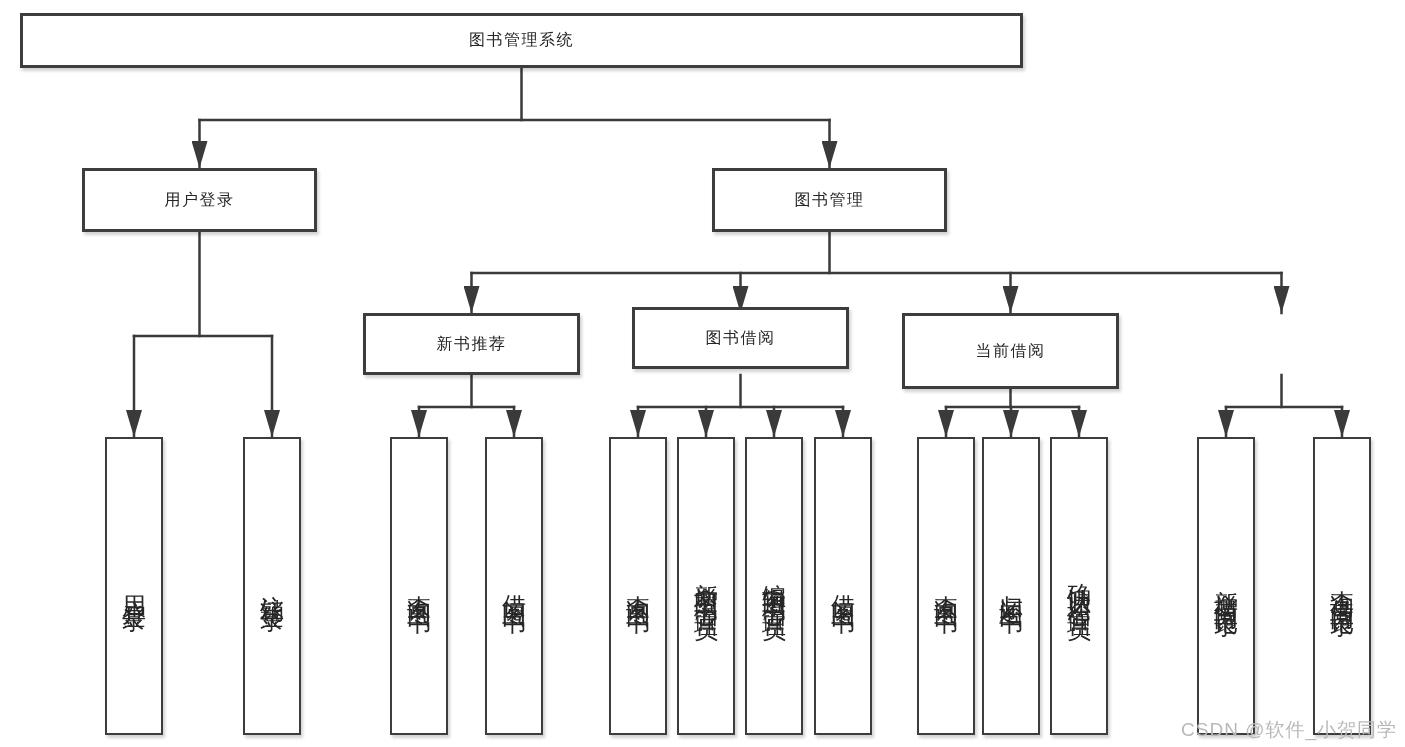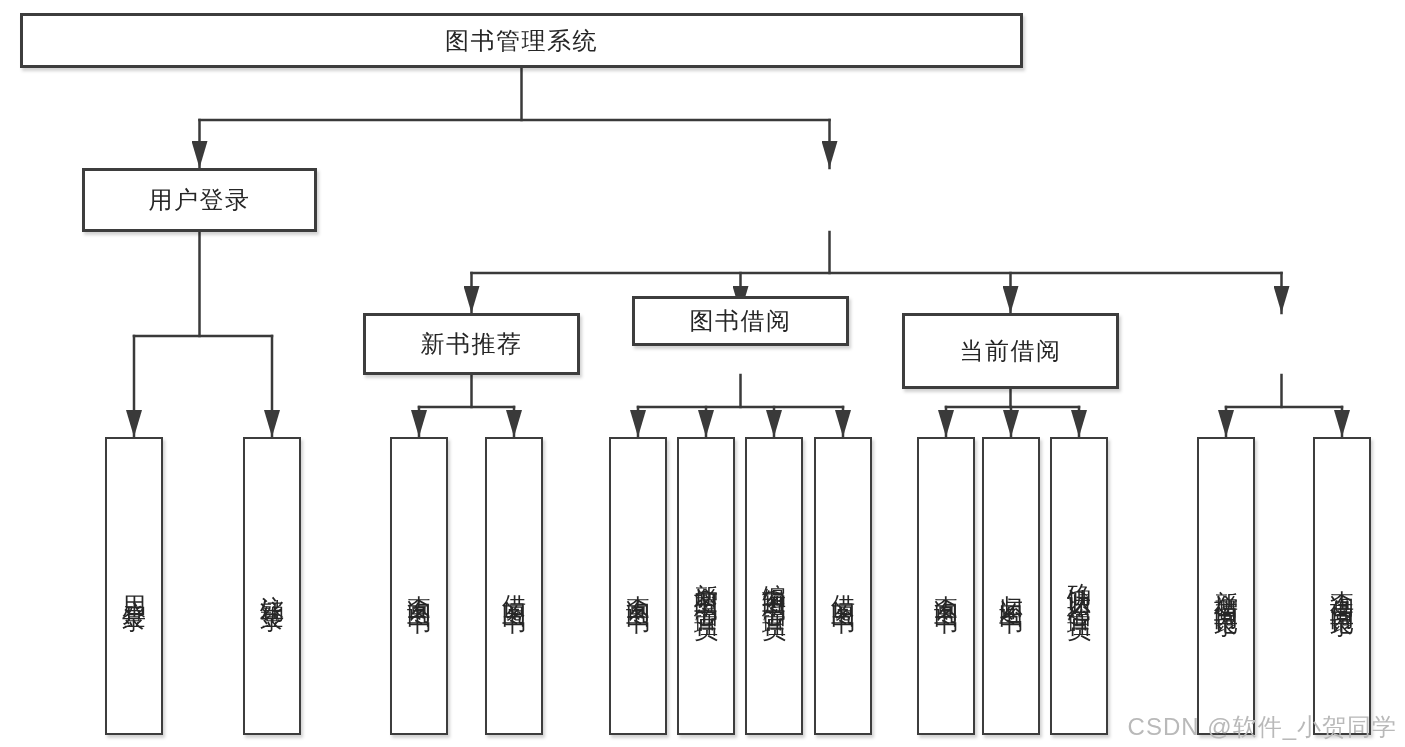--- a/index.html
+++ b/index.html
@@ -31,38 +31,38 @@
     position: absolute;
     background: var(--fill, #ffffff);
     border: 3px solid var(--border, #3d3d3d);
     color: var(--text, #262626);
     display: flex;
     align-items: center;
     justify-content: center;
     box-shadow: 2px 3px 3px rgba(0,0,0,0.18);
   }
   .node.h {
-    font-size: 24px;
+    font-size: 16px;
     letter-spacing: 1.5px;
     white-space: nowrap;
   }
   .node.v {
     border-width: 2.5px;
     writing-mode: vertical-rl;
     text-orientation: mixed;
     font-size: 24px;
     letter-spacing: 5px;
     line-height: 1;
   }
 
   .watermark {
     position: absolute;
     right: 8px;
     bottom: 4px;
-    font-size: 24px;
+    font-size: 19px;
     letter-spacing: 1px;
     color: var(--watermark, #b9b9b9);
     white-space: nowrap;
   }
 </style>
 </head>
 <body>
 
 <div class="canvas">
 
@@ -124,23 +124,24 @@
       <path class="link" d="M1281.5,375 L1281.5,407"></path>
       <path class="link" d="M1226,407 L1342,407"></path>
       <path class="link" d="M1226,407 L1226,437" marker-end="url(#arrow)"></path>
       <path class="link" d="M1342,407 L1342,437" marker-end="url(#arrow)"></path>
     </g>
   </svg>
 
   <div class="node h" style="left:20px; top:13px; width:1003px; height:55px;">图书管理系统</div>
 
   <div class="node h" style="left:82px; top:168px; width:235px; height:64px;">用户登录</div>
+  <div class="node h" style="left:712px; top:168px; width:235px; height:64px;">图书管理</div>
 
   <div class="node h" style="left:363px; top:313px; width:217px; height:62px;">新书推荐</div>
-  <div class="node h" style="left:632px; top:296px; width:217px; height:50px;">图书借阅</div>
+  <div class="node h" style="left:632px; top:307px; width:217px; height:62px;">图书借阅</div>
   <div class="node h" style="left:902px; top:313px; width:217px; height:76px;">当前借阅</div>
 
   <div class="node v" style="left:105px; top:437px; width:58px; height:298px;">用户登录</div>
   <div class="node v" style="left:243px; top:437px; width:58px; height:298px;">注销登录</div>
 
   <div class="node v" style="left:390px; top:437px; width:58px; height:298px;">查询图书</div>
   <div class="node v" style="left:485px; top:437px; width:58px; height:298px;">借阅图书</div>
 
   <div class="node v" style="left:609px; top:437px; width:58px; height:298px;">查询图书</div>
   <div class="node v" style="left:677px; top:437px; width:58px; height:298px;">新增图书（管理员）</div>

